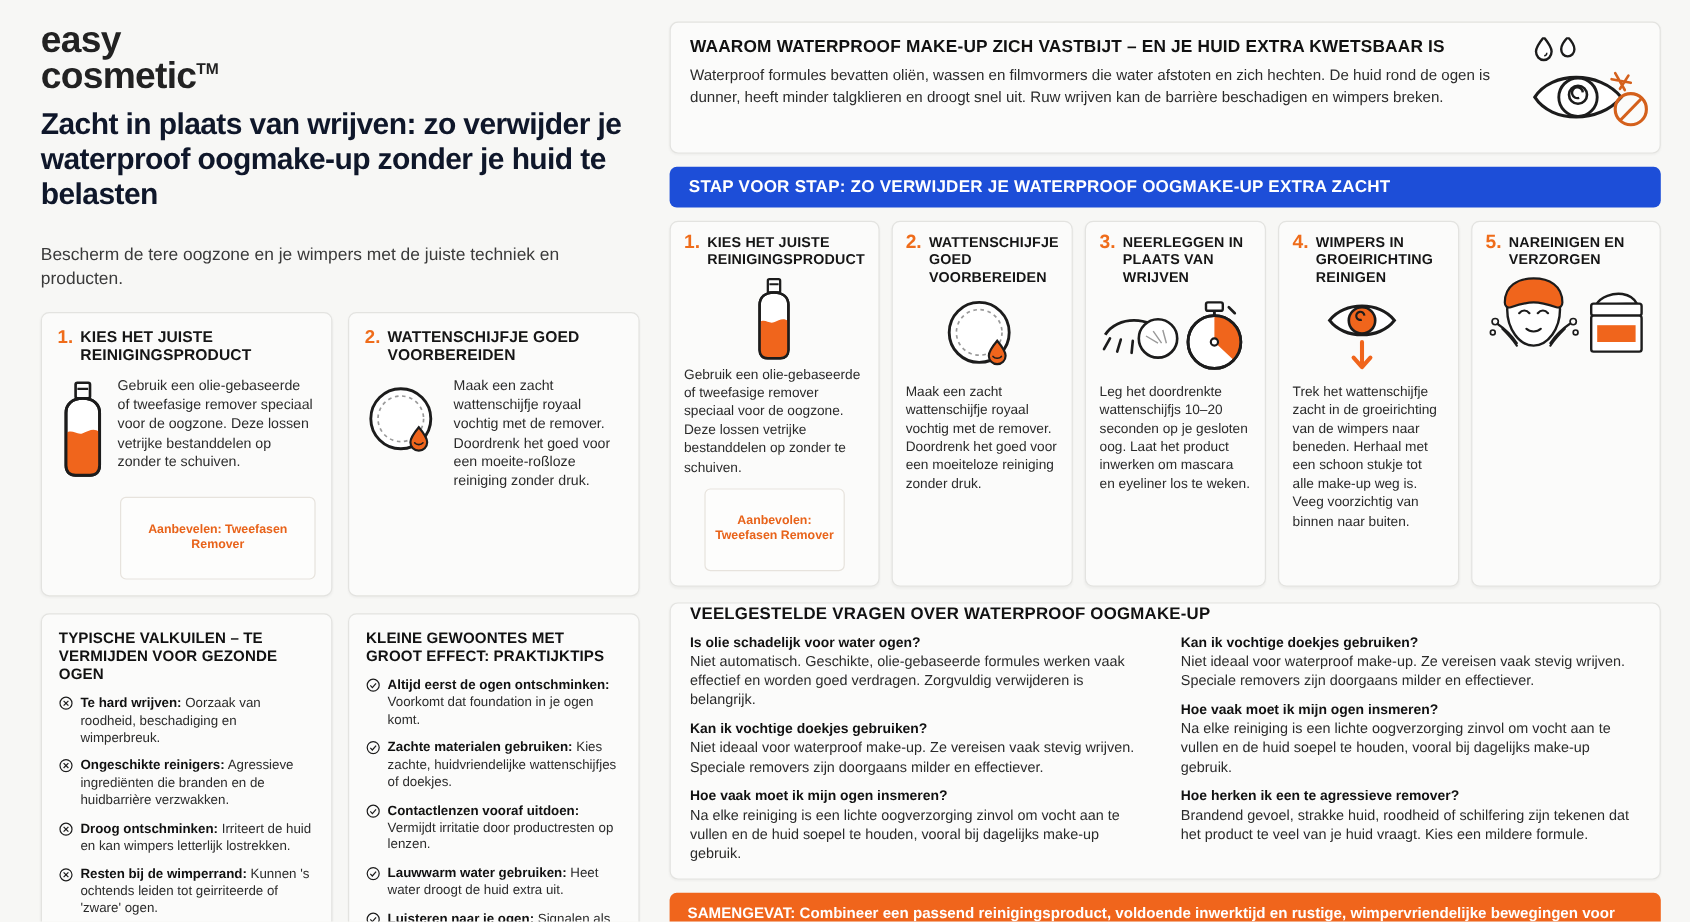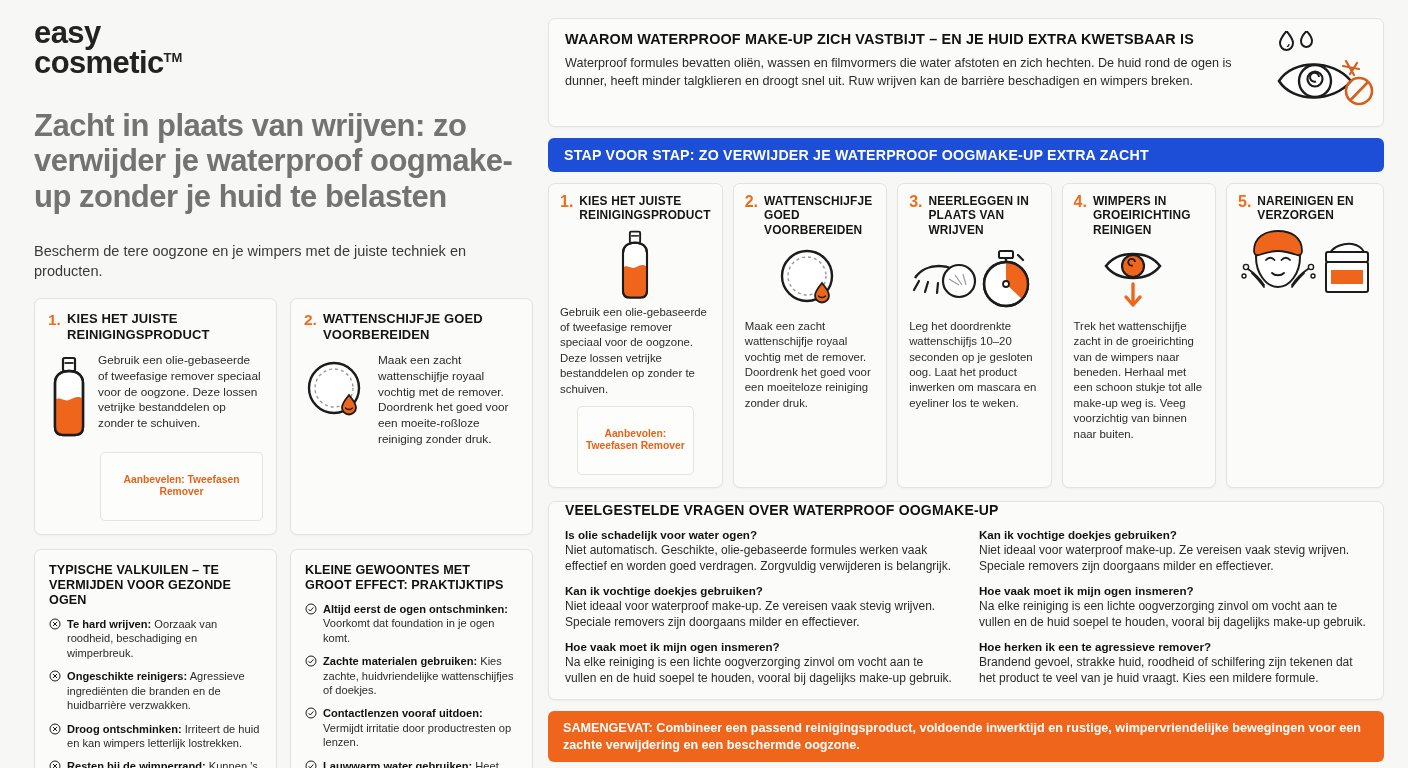--- a/index.html
+++ b/index.html
@@ -3,27 +3,27 @@
 <meta charset="utf-8">
 <style>
   * { box-sizing: border-box; margin: 0; padding: 0; }
   html, body {
     width: 1408px; height: 768px;
     background: #f7f7f5;
     font-family: "Liberation Sans", sans-serif;
     color: #1c1c1c;
     overflow: hidden;
   }
-  .page { position: relative; width: 1408px; height: 768px; display: flex; padding: 18px 24px 14px 34px; gap: 14px; }
+  .page { position: relative; width: 1408px; height: 768px; display: flex; padding: 18px 24px 14px 34px; gap: 24px; }
 
   
   .left { width: 500px; flex: 0 0 500px; display: flex; flex-direction: column; }
   .brand { font-weight: bold; font-size: 31px; line-height: 0.96; letter-spacing: -0.6px; color: #222; position: relative; }
   .brand .tm { font-size: 13px; vertical-align: super; font-weight: bold; letter-spacing: 0; }
-  .headline { margin-top: 30px; font-size: 31px; line-height: 1.16; font-weight: bold; letter-spacing: -0.5px; color: #737373; }
+  .headline { margin-top: 12px; font-size: 25px; line-height: 1.16; font-weight: bold; letter-spacing: -0.5px; color: #0f172a; }
   .subline { margin-top: 26px; font-size: 14.5px; line-height: 1.38; color: #3a3a3a; max-width: 460px; }
 
   .card { background: #fbfbfa; border: 1px solid #e3e3e0; border-radius: 7px; box-shadow: 0 1px 2px rgba(0,0,0,0.04); }
 
   .left-steps { margin-top: 17px; display: flex; gap: 13px; }
   .left-step { width: 243px; padding: 12px 13px 13px 13px; min-height: 172px; position: relative; }
   .ls-head { display: flex; gap: 6px; align-items: flex-start; }
   .ls-num { color: #ef6c1a; font-weight: bold; font-size: 15.5px; line-height: 1.12; }
   .ls-title { font-weight: bold; font-size: 13px; line-height: 1.18; letter-spacing: 0.1px; text-transform: uppercase; color: #151515; }
   .ls-body { display: flex; gap: 8px; margin-top: 11px; align-items: flex-start; }

